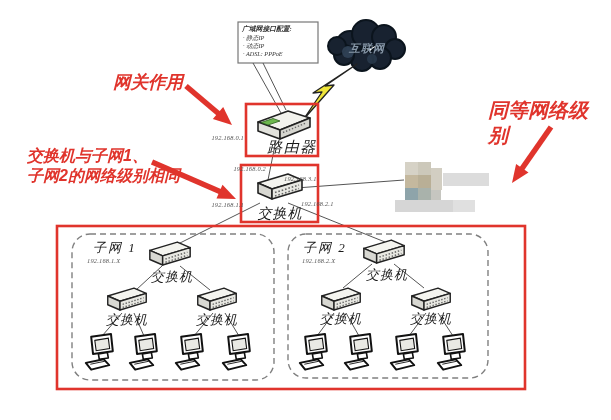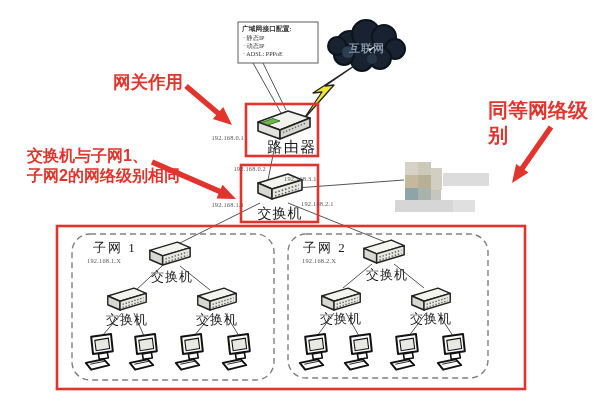--- a/index.html
+++ b/index.html
@@ -1,17 +1,17 @@
 <!DOCTYPE html>
 <html><head>
 <meta charset="utf-8">
 <style>
   html,body{margin:0;padding:0;background:#ffffff;}
   #stage{position:relative;width:611px;height:420px;background:#ffffff;overflow:hidden;
-         font-family:"Liberation Sans","DejaVu Sans",sans-serif;}
+         font-family:"Liberation Sans","DejaVu Sans",sans-serif;font-style:italic;}
   svg{position:absolute;left:0;top:0;}
   text{font-family:"Liberation Serif","DejaVu Serif",serif;fill:#222;}
   .cfg-title{font-size:6.8px;font-weight:bold;fill:#333;}
   .cfg-item{font-size:6.2px;fill:#333;}
   .ip{font-size:6.4px;fill:#555;letter-spacing:.2px;}
   .dev-lbl{font-size:13px;fill:#1a1a1a;letter-spacing:1px;}
   .dev-lbl-big{font-size:15px;fill:#1a1a1a;letter-spacing:1.5px;}
   .subnet-title{font-size:13px;fill:#1a1a1a;letter-spacing:2px;}
   .cloud-lbl{font-size:11px;font-weight:bold;fill:#8696a6;letter-spacing:1px;}
   .note{font-family:"Liberation Sans","DejaVu Sans",sans-serif;font-weight:bold;fill:#e0342c;}

